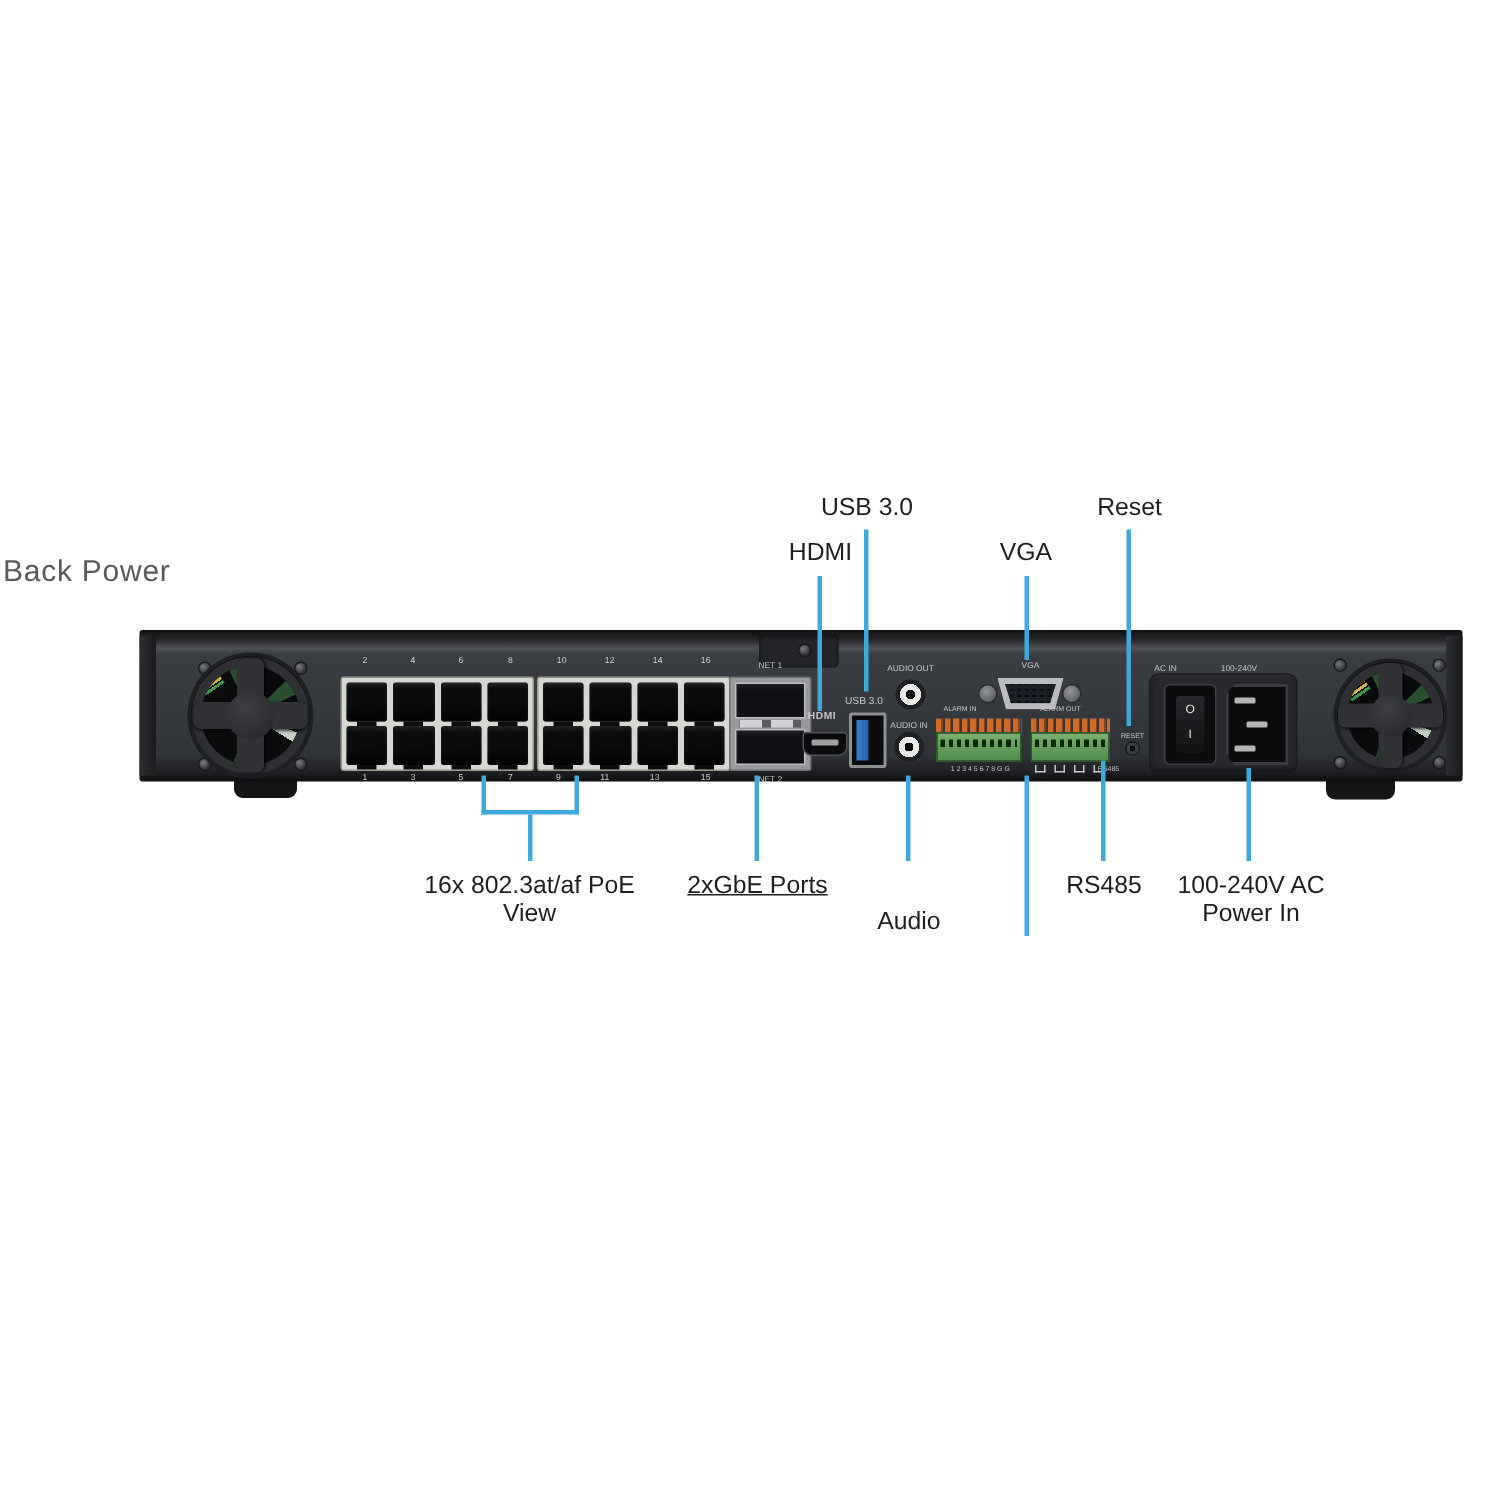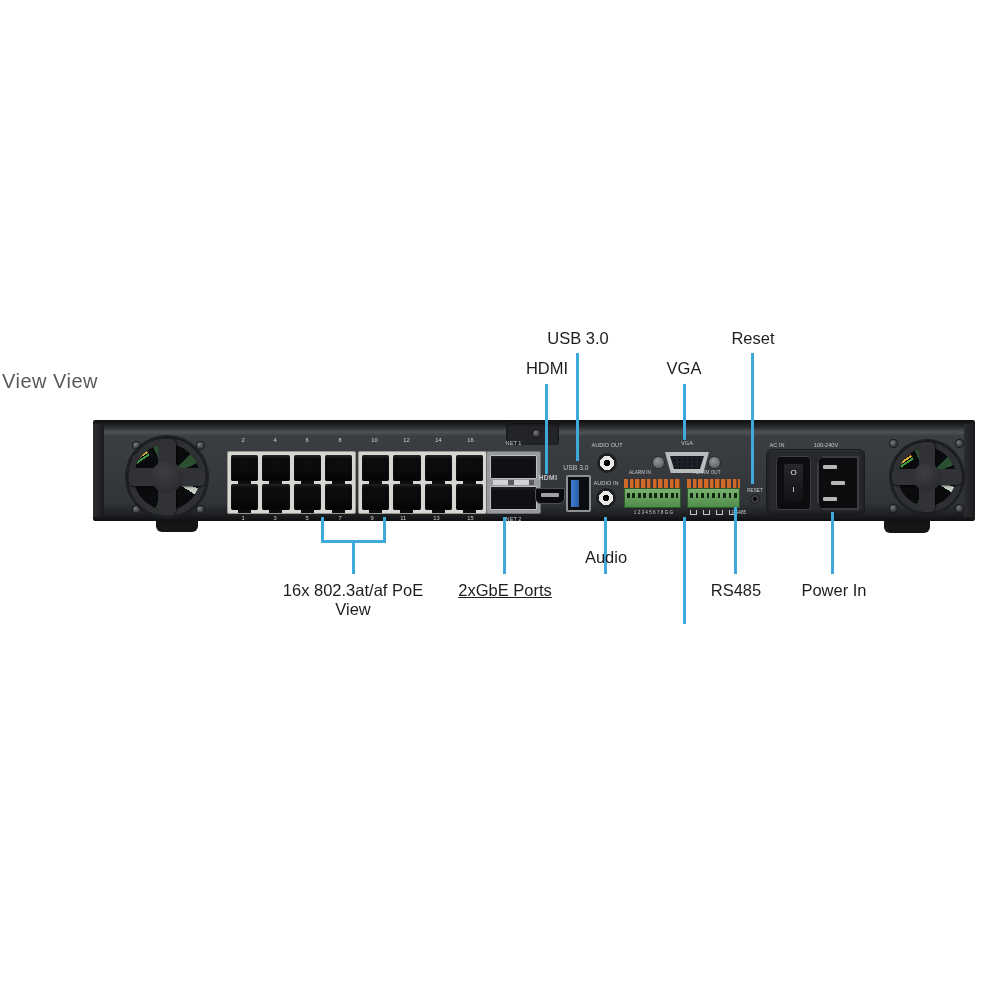--- a/index.html
+++ b/index.html
@@ -87,21 +87,21 @@
   .rocker span{display:block;font-size:8px;line-height:17px;}
   .iec{width:42px;height:54px;background:#0b0c0e;
        clip-path:polygon(0 14%,14% 0,100% 0,100% 100%,14% 100%,0 86%);
        box-shadow:inset 0 0 0 2px #3a3c40;position:relative;}
   .iec i{position:absolute;width:14px;height:4px;background:#b5b6b8;border-radius:1px;}
 </style>
 </head>
 <body>
 <div class="stage">
 
-  <div class="abs back-view" style="left:2px;top:370px;">View View</div>
+  <div class="abs back-view" style="left:2px;top:370px;">Back Power</div>
 
   <div class="abs foot" style="left:156px;top:519px;width:42px;height:13px;"></div>
   <div class="abs foot" style="left:884px;top:519px;width:46px;height:14px;"></div>
 
   <div class="abs chassis">
     <div class="abs flange" style="left:0;"></div>
     <div class="abs flange" style="right:0;"></div>
     <div class="abs recess" style="left:413px;top:3px;width:53px;height:22px;"></div>
     <div class="abs screw" style="left:440px;top:10px;"></div>
 
@@ -269,21 +269,22 @@
   <div class="abs co-label" style="left:458px;top:329px;">USB 3.0</div>
   <div class="abs co-label" style="left:427px;top:359px;">HDMI</div>
   <div class="abs co-label" style="left:564px;top:359px;">VGA</div>
   <div class="abs co-label" style="left:633px;top:329px;">Reset</div>
 
   <div class="abs co-label" style="left:233px;top:581px;text-align:center;">
     <div>16x 802.3at/af PoE</div>
     <div>View</div>
   </div>
   <div class="abs co-label" style="left:385px;top:581px;text-decoration:underline;">2xGbE Ports</div>
-  <div class="abs co-label" style="left:486px;top:548px;text-align:center;">
+  <div class="abs co-label" style="left:486px;top:605px;text-align:center;">
     <div>Audio</div>
   </div>
   <div class="abs co-label" style="left:616px;top:581px;">RS485</div>
   <div class="abs co-label" style="left:714px;top:581px;">
+    <div>100-240V AC</div>
     <div>Power In</div>
   </div>
 
 </div>
 
 </body></html>

